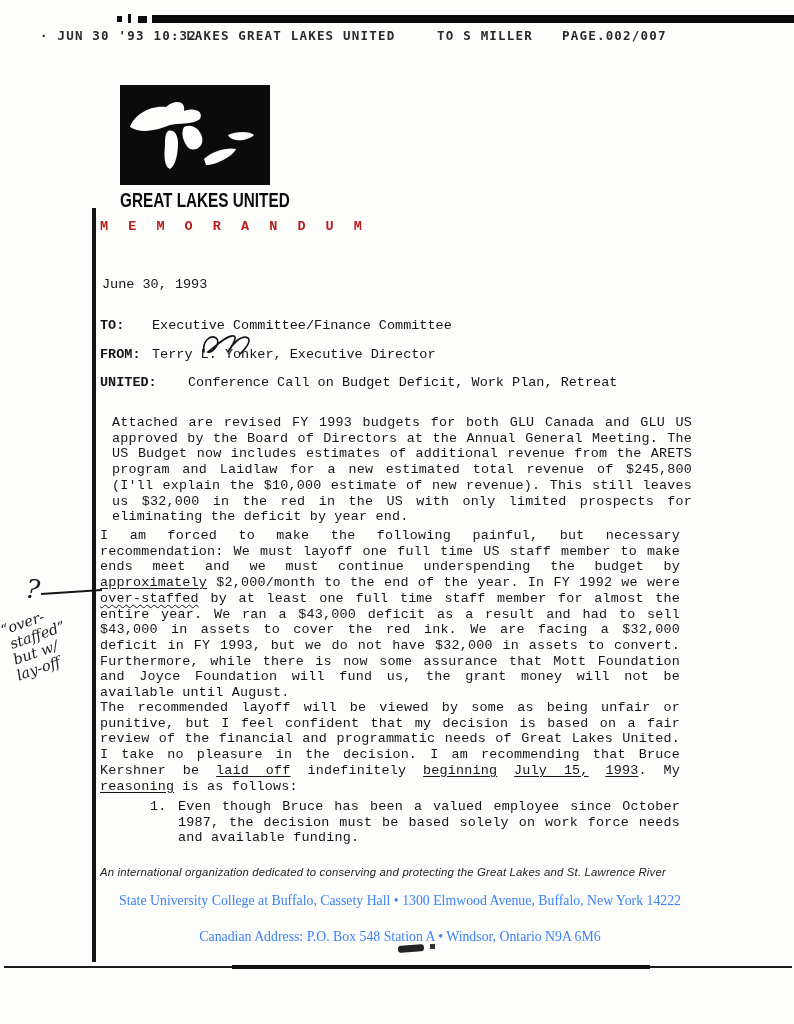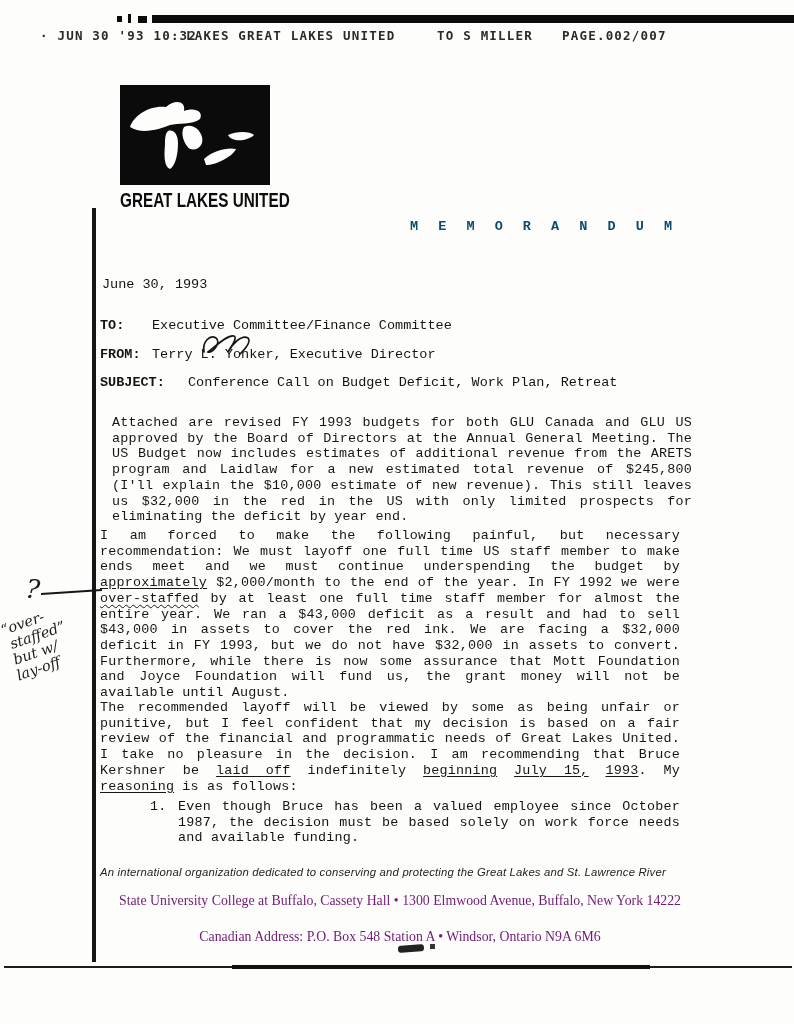--- a/index.html
+++ b/index.html
@@ -29,22 +29,22 @@
 
   
   .scan-edge { position:absolute; left:92px; top:208px; width:4px; height:754px; background:#161616; }
   .smudge { position:absolute; left:398px; top:945px; width:26px; height:7px;
     background:#222; border-radius:3px; transform:rotate(-4deg); }
   .smudge-dot { position:absolute; left:430px; top:944px; width:5px; height:5px; background:#333; }
   .bottom-line { position:absolute; left:4px; right:2px; top:966px; height:2px; background:#1c1c1c; }
   .bottom-line-bold { position:absolute; left:232px; width:418px; top:965px; height:4px; background:#111; }
 
   
-  .memo-title { position:absolute; top:219px; left:100px; width:578px; text-align:right;
-    font-weight:bold; font-size:13.5px; letter-spacing:6px; color:#0c4a6e; }
+  .memo-title { position:absolute; top:219px; left:100px; width:578px; text-align:left;
+    font-weight:bold; font-size:13.5px; letter-spacing:6px; color:#b91c1c; }
   .date-line { position:absolute; top:277px; left:102px; font-size:13.5px; }
   .addr-row { position:absolute; left:100px; font-size:13.5px; white-space:nowrap; }
   .row-to { top:318px; } .row-from { top:347px; } .row-subject { top:375px; }
   .addr-label { display:inline-block; font-weight:bold; }
   .lbl-to { width:52px; } .lbl-from { width:52px; } .lbl-subject { width:88px; }
 
   .para { position:absolute; left:100px; width:580px; font-size:13.4px;
     line-height:15.7px; text-align:justify; letter-spacing:0.2px; color:#161616; }
   .para1 { top:415px;margin-left:12px; }
   .para2 { top:528px; }
@@ -64,21 +64,21 @@
     transform:rotate(-19deg); font-size:14.5px; line-height:16px; }
   .margin-note div { white-space:nowrap; }
   .mn2 { padding-left:4px; } .mn3 { padding-left:2px; } .mn4 { padding-left:0px; }
   .sig-svg { position:absolute; left:198px; top:330px; }
 
   
   .tagline { position:absolute; left:100px; top:866px; width:648px;
     font-family:"Liberation Sans", sans-serif; font-style:italic; font-size:11.3px;
     letter-spacing:0.2px; color:#222; white-space:nowrap; }
   .footer-line { position:absolute; left:50px; width:700px; text-align:center;
-    font-family:"Liberation Serif", serif; font-size:13.8px; color:#701a75; white-space:nowrap; }
+    font-family:"Liberation Serif", serif; font-size:13.8px; color:#3b82f6; white-space:nowrap; }
   .f-us { top:893px; } .f-phone { top:911px; } .f-ca { top:929px; }
 </style>
 </head>
 <body>
 
 <div class="page">
 
   <div class="fax-bar"></div>
   <div class="fax-tick" style="left:117px;top:16px;width:5px;height:6px;"></div>
   <div class="fax-tick" style="left:128px;top:14px;width:3px;height:9px;"></div>
@@ -119,21 +119,21 @@
 
   <div class="addr-row row-to">
     <span class="addr-label lbl-to">TO:</span><span>Executive Committee/Finance Committee</span>
   </div>
 
   <svg class="sig-svg" width="58" height="28" viewBox="0 0 58 28">
     <path d="M6 22 C4 12 12 4 18 8 C24 12 14 24 10 22 C18 16 30 4 36 6 C40 8 32 18 30 22 C34 14 44 4 50 8 C54 12 46 20 42 24" fill="none" stroke="#161616" stroke-width="1.7" stroke-linecap="round"></path>
   </svg>
 
   <div class="addr-row row-subject">
-    <span class="addr-label lbl-subject">SUBJECT:</span><span>Conference Call on Budget Deficit, Work Plan, Retreat</span>
+    <span class="addr-label lbl-subject">UNITED:</span><span>Conference Call on Budget Deficit, Work Plan, Retreat</span>
   </div>
 
   <div class="para para1">Attached are revised FY 1993 budgets for both GLU Canada and GLU US approved by the Board of Directors at the Annual General Meeting. The US Budget now includes estimates of additional revenue from the ARETS program and Laidlaw for a new estimated total revenue of $245,800 (I'll explain the $10,000 estimate of new revenue).  This still leaves us $32,000 in the red in the US with only limited prospects for eliminating the deficit by year end.</div>
 
   <div class="para para2">
     <span>I am forced to make the following painful, but necessary recommendation:  We must layoff one full time US staff member to make ends meet and we must continue underspending the budget by </span><span class="u-line">approximately</span><span> $2,000/month to the end of the year.  In FY 1992 we were </span><span class="u-wavy">over-staffed</span><span> by at least one full time staff member for almost the entire year.  We ran a $43,000 deficit as a result and had to sell $43,000 in assets to cover the red ink.  We are facing a $32,000 deficit in FY 1993, but we do not have $32,000 in assets to convert.  Furthermore, while there is now some assurance that Mott Foundation and Joyce Foundation will fund us, the grant money will not be available until August.</span>
   </div>
 
   <div class="para para3">
     <span>The recommended layoff will be viewed by some as being unfair or punitive, but I feel confident that my decision is based on a fair review of the financial and programmatic needs of Great Lakes United.  I take no pleasure in the decision.  I am recommending that Bruce Kershner be </span><span class="u-line">laid off</span><span> indefinitely </span><span class="u-line">beginning</span><span> </span><span class="u-line">July 15,</span><span> </span><span class="u-line">1993</span><span>.  My </span><span class="u-line">reasoning</span><span> is as follows:</span>

